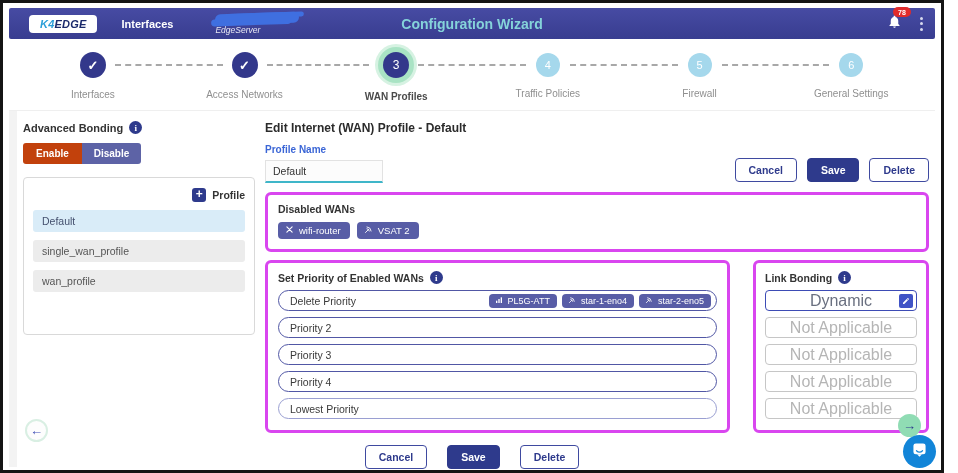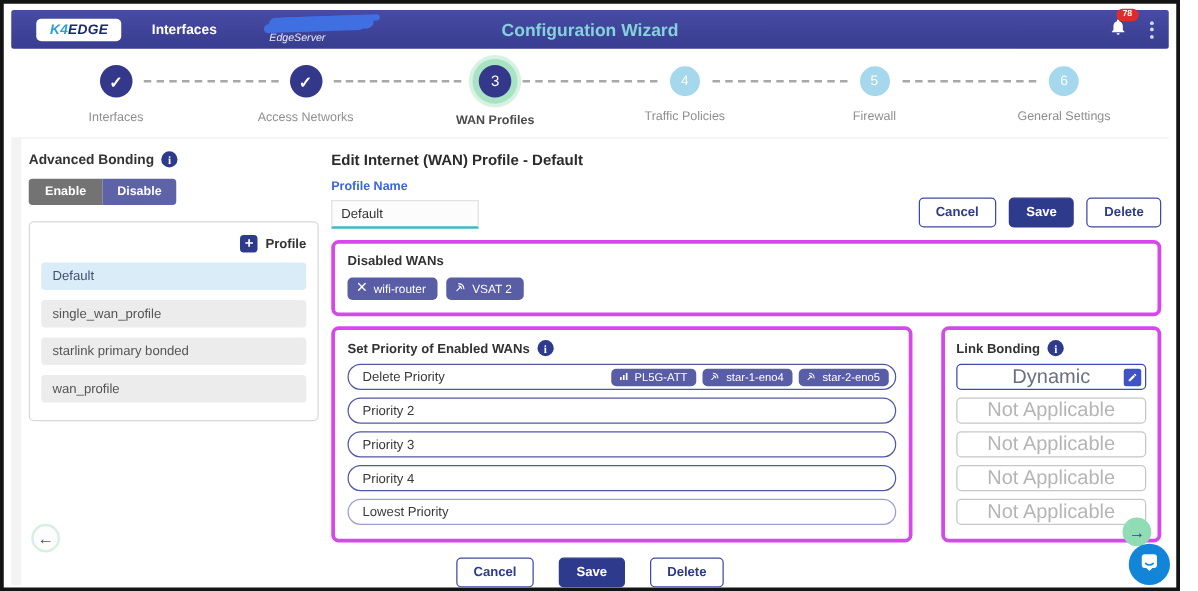--- a/index.html
+++ b/index.html
@@ -50,21 +50,21 @@
   
   .sidebar { width:232px; flex:0 0 auto; }
   .sb-head { display:flex; align-items:center; gap:6px; margin-top:2px; }
   .sb-title { font-size:11px; font-weight:bold; color:#333; }
   .info { width:13px; height:13px; border-radius:50%; background:#2e3a8c; color:#fff; font-size:9px;
           font-weight:bold; font-family:"Liberation Serif",serif; display:inline-flex; align-items:center;
           justify-content:center; cursor:pointer; flex:0 0 auto; }
   .toggle { margin-top:9px; display:flex; }
   .tg { border:none; color:#fff; font-size:10px; font-weight:bold; padding:5px 0; width:59px;
         cursor:pointer; font-family:inherit; }
-  .tg.en { background:#737373; border-radius:3px 0 0 3px; }
+  .tg.en { background:#c2410c; border-radius:3px 0 0 3px; }
   .tg.dis { background:#5d63a6; border-radius:0 3px 3px 0; }
   .profile-card { margin-top:13px; border:1px solid #d9d9d9; border-radius:4px; padding:10px 9px 14px 9px;
                   min-height:158px; }
   .add-row { display:flex; justify-content:flex-end; }
   .add-btn { display:flex; align-items:center; gap:6px; background:none; border:none; cursor:pointer;
              font-family:inherit; font-size:10.5px; font-weight:bold; color:#333; }
   .plus { width:14px; height:14px; background:#2e3a8c; color:#fff; border-radius:3px; font-size:12px;
           line-height:13px; text-align:center; display:inline-block; }
   .pitem { margin-top:8px; padding:5px 9px; border-radius:3px; font-size:10.5px; background:#ececec;
            color:#555; cursor:pointer; }
@@ -201,21 +201,20 @@
       </div>
       <div class="profile-card">
         <div class="add-row">
           <button class="add-btn">
             <span class="plus">+</span>
             <span>Profile</span>
           </button>
         </div>
         <div class="pitem sel">Default</div>
         <div class="pitem">single_wan_profile</div>
-        <div class="pitem">starlink primary bonded</div>
         <div class="pitem">wan_profile</div>
       </div>
     </div>
 
     <div class="main">
       <div class="heading">Edit Internet (WAN) Profile - Default</div>
 
       <div class="pn-row">
         <div class="pn-left">
           <label>Profile Name</label>

